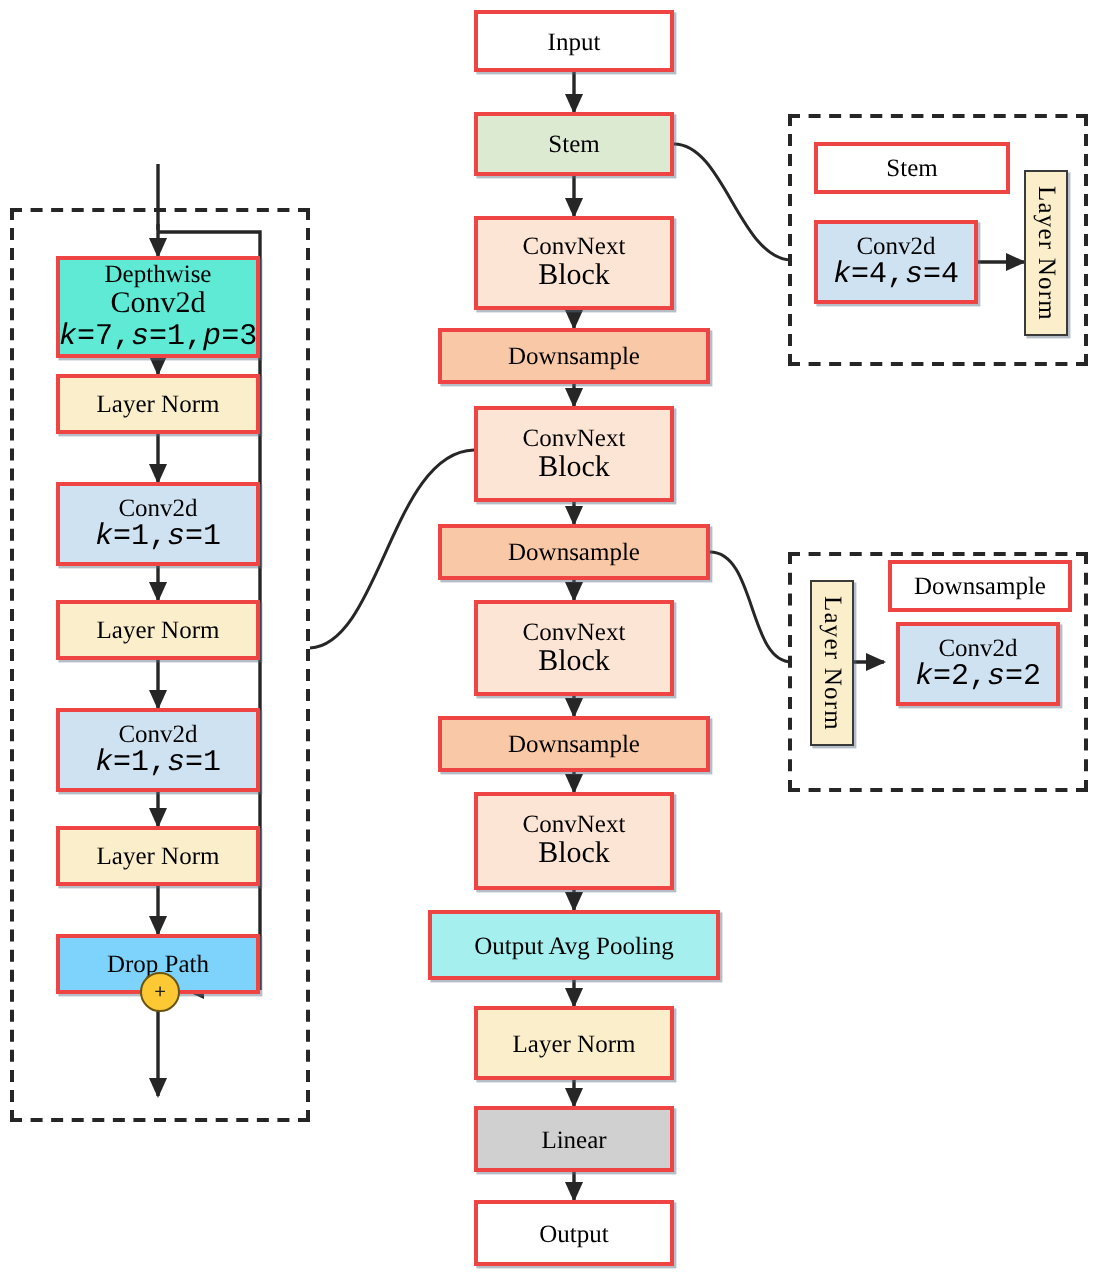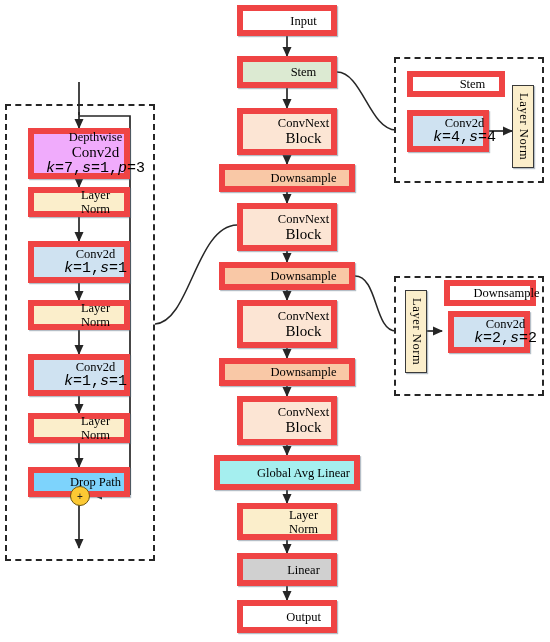--- a/index.html
+++ b/index.html
@@ -1,23 +1,23 @@
 <!DOCTYPE html>
 <html><head>
 <meta charset="utf-8">
 <style>
   html,body{margin:0;padding:0;background:#ffffff;}
   body{width:550px;height:642px;position:relative;overflow:hidden;
        font-family:"Liberation Serif","DejaVu Serif",serif;color:#000;}
   #canvas{position:absolute;left:0;top:0;width:550px;height:642px;}
 
-  .node{position:absolute;box-sizing:border-box;border:6px solid #ef4444;
+  .node{position:absolute;box-sizing:border-box;border:2px solid #ef4444;
         display:flex;flex-direction:column;align-items:center;justify-content:center;
         text-align:center;line-height:1.12;font-size:12.5px;background:#fff;
-        box-shadow:1.2px 1.2px 0 rgba(90,110,130,.45);padding-left:33px;}
+        box-shadow:1.2px 1.2px 0 rgba(90,110,130,.45);}
   .node .l2{font-size:15px;}
   .math{font-style:italic;font-family:Liberation Mono, monospace;}
   .math .u{font-style:normal;}
 
   .dashbox{position:absolute;box-sizing:border-box;border:2.2px dashed #262626;background:transparent;}
 
   .vnode{position:absolute;box-sizing:border-box;border:1px solid #3a3a3a;
          display:flex;align-items:center;justify-content:center;
          box-shadow:1.2px 1.2px 0 rgba(90,110,130,.45);}
   .vnode span{writing-mode:vertical-rl;text-orientation:mixed;font-size:12.5px;letter-spacing:.6px;}
@@ -119,38 +119,38 @@
   <div class="node" style="left:219px;top:358px;width:136px;height:28px;background:#f9c8a6;">
     <span>Downsample</span>
   </div>
 
   <div class="node" style="left:237px;top:396px;width:100px;height:49px;background:#fce5d4;">
     <span>ConvNext</span>
     <span class="l2">Block</span>
   </div>
 
   <div class="node" style="left:214px;top:455px;width:146px;height:35px;background:#a5efef;">
-    <span>Global Avg Linear</span>
+    <span>Output Avg Pooling</span>
   </div>
 
   <div class="node" style="left:237px;top:503px;width:100px;height:37px;background:#fbeecb;">
     <span>Layer Norm</span>
   </div>
 
   <div class="node" style="left:237px;top:600px;width:100px;height:33px;background:#ffffff;">
     <span>Output</span>
   </div>
 
   <div class="node" style="left:237px;top:553px;width:100px;height:33px;background:#d0d0d0;">
     <span>Linear</span>
   </div>
 
   <div class="dashbox" style="left:5px;top:104px;width:150px;height:457px;"></div>
 
-  <div class="node" style="left:28px;top:128px;width:102px;height:51px;background:#f0abfc;">
+  <div class="node" style="left:28px;top:128px;width:102px;height:51px;background:#5eead4;">
     <span>Depthwise</span>
     <span class="l2">Conv2d</span>
     <span class="l2 math"><i>k</i><span class="u">=</span><span class="u">7</span><span class="u">,</span><i>s</i><span class="u">=</span><span class="u">1</span><span class="u">,</span><i>p</i><span class="u">=</span><span class="u">3</span></span>
   </div>
 
   <div class="node" style="left:28px;top:187px;width:102px;height:30px;background:#fbeecb;">
     <span>Layer  Norm</span>
   </div>
 
   <div class="node" style="left:28px;top:241px;width:102px;height:42px;background:#cfe2f1;">

